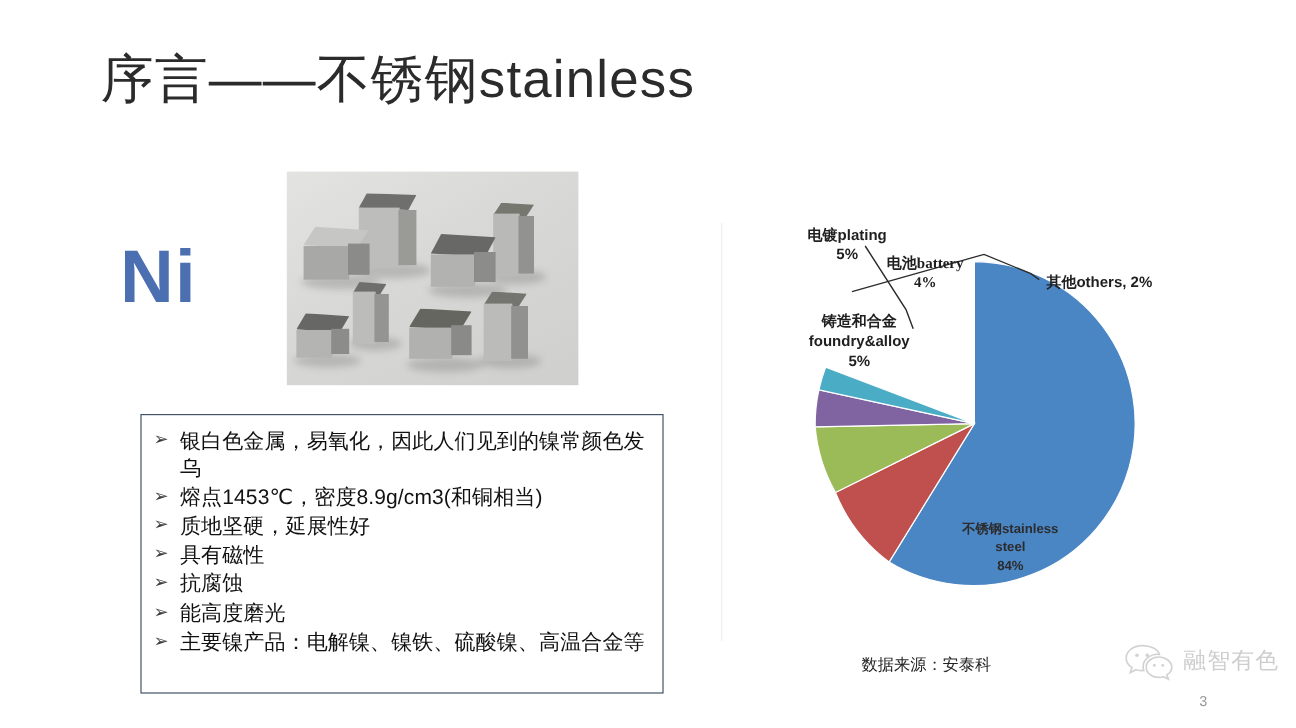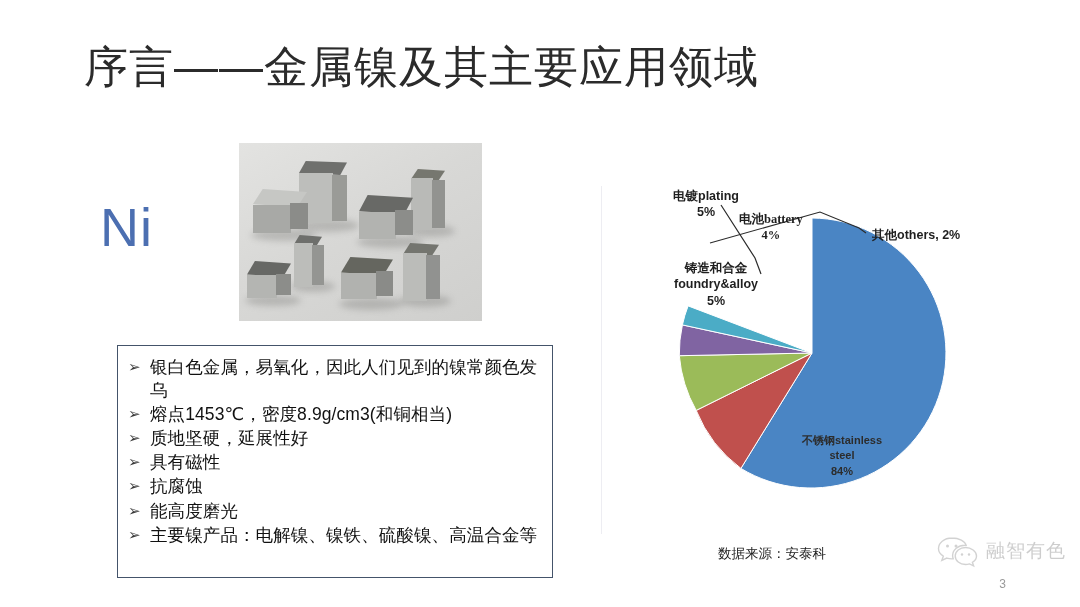--- a/index.html
+++ b/index.html
@@ -27,22 +27,22 @@
     letter-spacing: 1px;
     color: #2b2b2b;
     white-space: nowrap;
   }
 
   
   #ni-mark {
     position: absolute;
     left: 100px;
     top: 196px;
-    font-size: 54px;
-    font-weight: normal;
+    font-size: 62px;
+    font-weight: bold;
     color: #4c6fb1;
     letter-spacing: 1px;
   }
 
   
   #nickel-photo {
     position: absolute;
     left: 239px;
     top: 143px;
     width: 243px;
@@ -165,21 +165,21 @@
     position: absolute;
     right: 74px;
     top: 577px;
     font-size: 12px;
     color: #9a9a9a;
   }
 </style>
 </head>
 <body>
 
-<div id="slide-title">序言——金属镍及其主要应用领域</div>
+<div id="slide-title">序言——不锈钢stainless</div>
 
 <div id="ni-mark">Ni</div>
 
 <div id="nickel-photo">
 
   <div class="ingot" style="left:56px;top:18px;width:56px;height:68px;">
     <div class="shadow" style="left:2px;top:58px;width:62px;height:13px;"></div>
     <div class="top" style="left:4px;top:0;width:48px;height:14px;clip-path:polygon(14% 0,100% 10%,86% 100%,0 86%);background:#6f706d;"></div>
     <div class="front" style="left:4px;top:12px;width:34px;height:50px;background:#bdbebb;"></div>
     <div class="side" style="left:37px;top:14px;width:15px;height:46px;background:#9a9b97;"></div>

